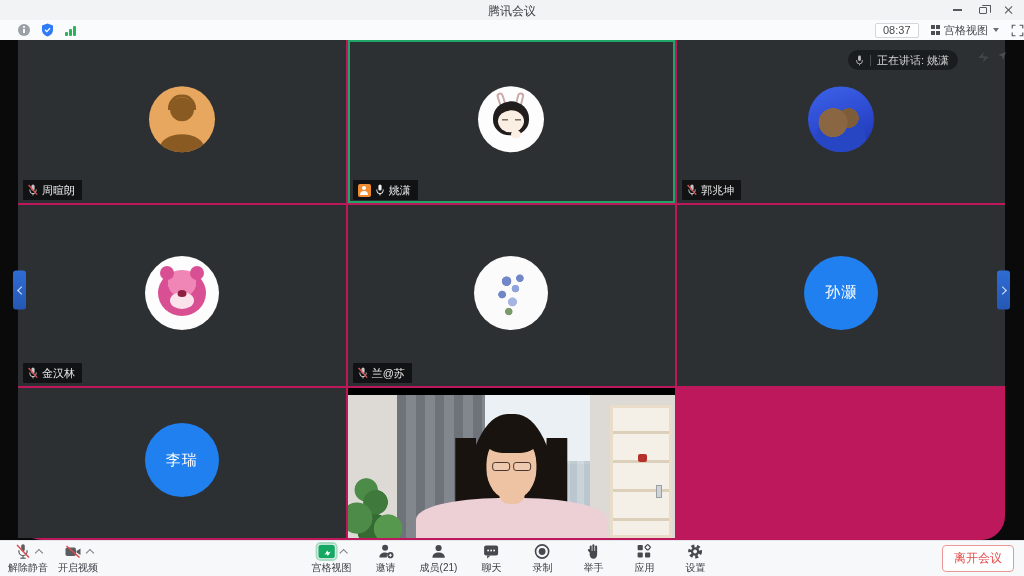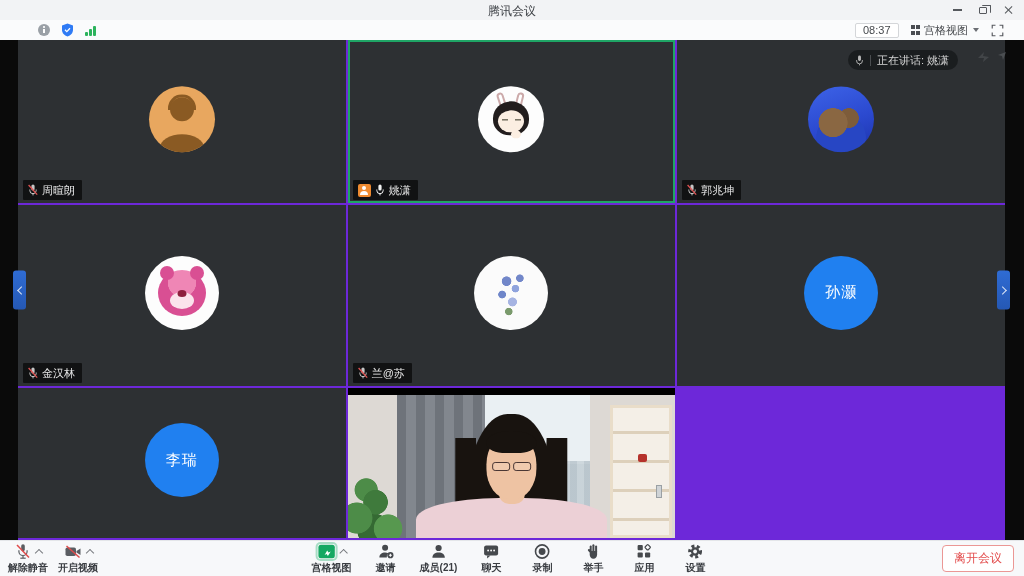--- a/index.html
+++ b/index.html
@@ -17,41 +17,41 @@
   .ic-min { width:9px; height:1.5px; background:#55585d; }
   .ic-max { width:8px; height:7px; border:1.2px solid #55585d; border-radius:1px; position:relative; }
   .ic-max::before { content:""; position:absolute; left:1.5px; top:-3px; width:8px; height:7px;
     border:1.2px solid #55585d; border-left:none; border-bottom:none; border-radius:1px; }
   .ic-close { position:relative; width:10px; height:10px; }
   .ic-close::before,.ic-close::after { content:""; position:absolute; left:4.4px; top:0; width:1.4px; height:10px; background:#55585d; }
   .ic-close::before { transform:rotate(45deg); } .ic-close::after { transform:rotate(-45deg); }
 
   
   .statusbar { position:absolute; top:20px; left:0; right:0; height:20px; background:#fafbfc;
-    display:flex; align-items:center; padding:0 20px; }
+    display:flex; align-items:center; padding:0 0; }
   .st-left { display:flex; align-items:center; gap:11px; margin-left:18px; }
   .info-ic { width:12px; height:12px; border-radius:50%; background:#9aa0a6; position:relative; }
   .info-ic::before { content:""; position:absolute; left:5.2px; top:2.4px; width:1.6px; height:1.6px; background:#fff; border-radius:50%; }
   .info-ic::after { content:""; position:absolute; left:5.2px; top:5px; width:1.6px; height:4.4px; background:#fff; }
   .sig { display:flex; align-items:flex-end; gap:1.5px; height:11px; }
   .sig span { width:2.5px; background:#2bb35c; border-radius:1px; }
   .sig .b1{height:4px;} .sig .b2{height:7px;} .sig .b3{height:10px;}
   .st-right { margin-left:auto; display:flex; align-items:center; gap:12px; }
   .time-box { border:1px solid #d4d6d9; border-radius:2px; background:#fff; color:#46494d;
     font-size:11px; padding:0.5px 7px; }
   .view-switch { display:flex; align-items:center; gap:4px; font-size:11px; color:#45484c; cursor:default; }
   .sq-grid { display:grid; grid-template-columns:4px 4px; grid-template-rows:4px 4px; gap:1.5px; }
   .sq-grid i { background:#4a4d52; }
   .drop-caret { width:0; height:0; border-left:3.5px solid transparent; border-right:3.5px solid transparent;
     border-top:4px solid #6b6e73; margin-left:1px; }
 
   
   .stage { position:absolute; top:40px; left:0; right:0; height:500px; background:#0a0a0a; }
-  .grid { position:absolute; left:18px; right:19px; top:0; bottom:0; background:#6d28d9;
-    display:grid; grid-template-columns:1fr 1fr 1fr; grid-template-rows:163px 181px 150px; gap:2px; }
+  .grid { position:absolute; left:18px; right:19px; top:0; bottom:0; background:#be185d;
+    display:grid; grid-template-columns:1fr 1fr 1fr; grid-template-rows:163px 181px 150px; gap:2px;border-radius:24px; }
   .cell { position:relative; background:#2d3033; overflow:hidden; }
   .cell.active { box-shadow: inset 0 0 0 2px #1fa566; }
 
   .av { position:absolute; left:50%; top:50%; transform:translate(-50%,-54%); border-radius:50%; overflow:hidden; }
   .av-66 { width:66px; height:66px; } .av-74 { width:74px; height:74px; }
 
   
   .sil-av { background:#e8a75f; }
   .sil-head { position:absolute; left:50%; top:11px; transform:translateX(-50%); width:24px; height:24px;
     border-radius:50%; background:#8a5a23; }
@@ -186,21 +186,21 @@
   
   .toolbar { position:absolute; left:0; right:0; bottom:0; height:36px; background:#f7f8fa;
     border-top:1px solid #e4e6e9; display:flex; align-items:center; }
   .tb-left { display:flex; gap:10px; margin-left:8px; }
   .tb-item { display:flex; flex-direction:column; align-items:center; justify-content:flex-end;
     font-size:10px; color:#3a3d42; cursor:pointer; min-width:34px; }
   .ico-row { display:flex; align-items:center; gap:5px; height:17px; }
   .caret-up { width:6px; height:6px; border-left:1.5px solid #74777c; border-top:1.5px solid #74777c;
     transform:rotate(45deg) translate(1.5px,1.5px); }
   .tb-center { position:absolute; left:50%; transform:translateX(-50%); display:flex; gap:17px; align-items:flex-end; }
-  .tb-label { margin-top:1px; white-space:nowrap;font-weight:bold; }
+  .tb-label { margin-top:1px; white-space:nowrap; }
   .leave-btn { margin-left:auto; margin-right:10px; background:#fff; border:1px solid #eb9795; color:#e34d4d;
     font-size:12px; border-radius:4px; padding:4px 11px; cursor:pointer;
     font-family:"Liberation Sans","DejaVu Sans",sans-serif; }
   .share-wrap { position:relative; border-radius:3px; box-shadow:0 0 0 2px rgba(21,168,98,.35); }
 </style>
 </head>
 <body>
 
 <div id="app">
 

